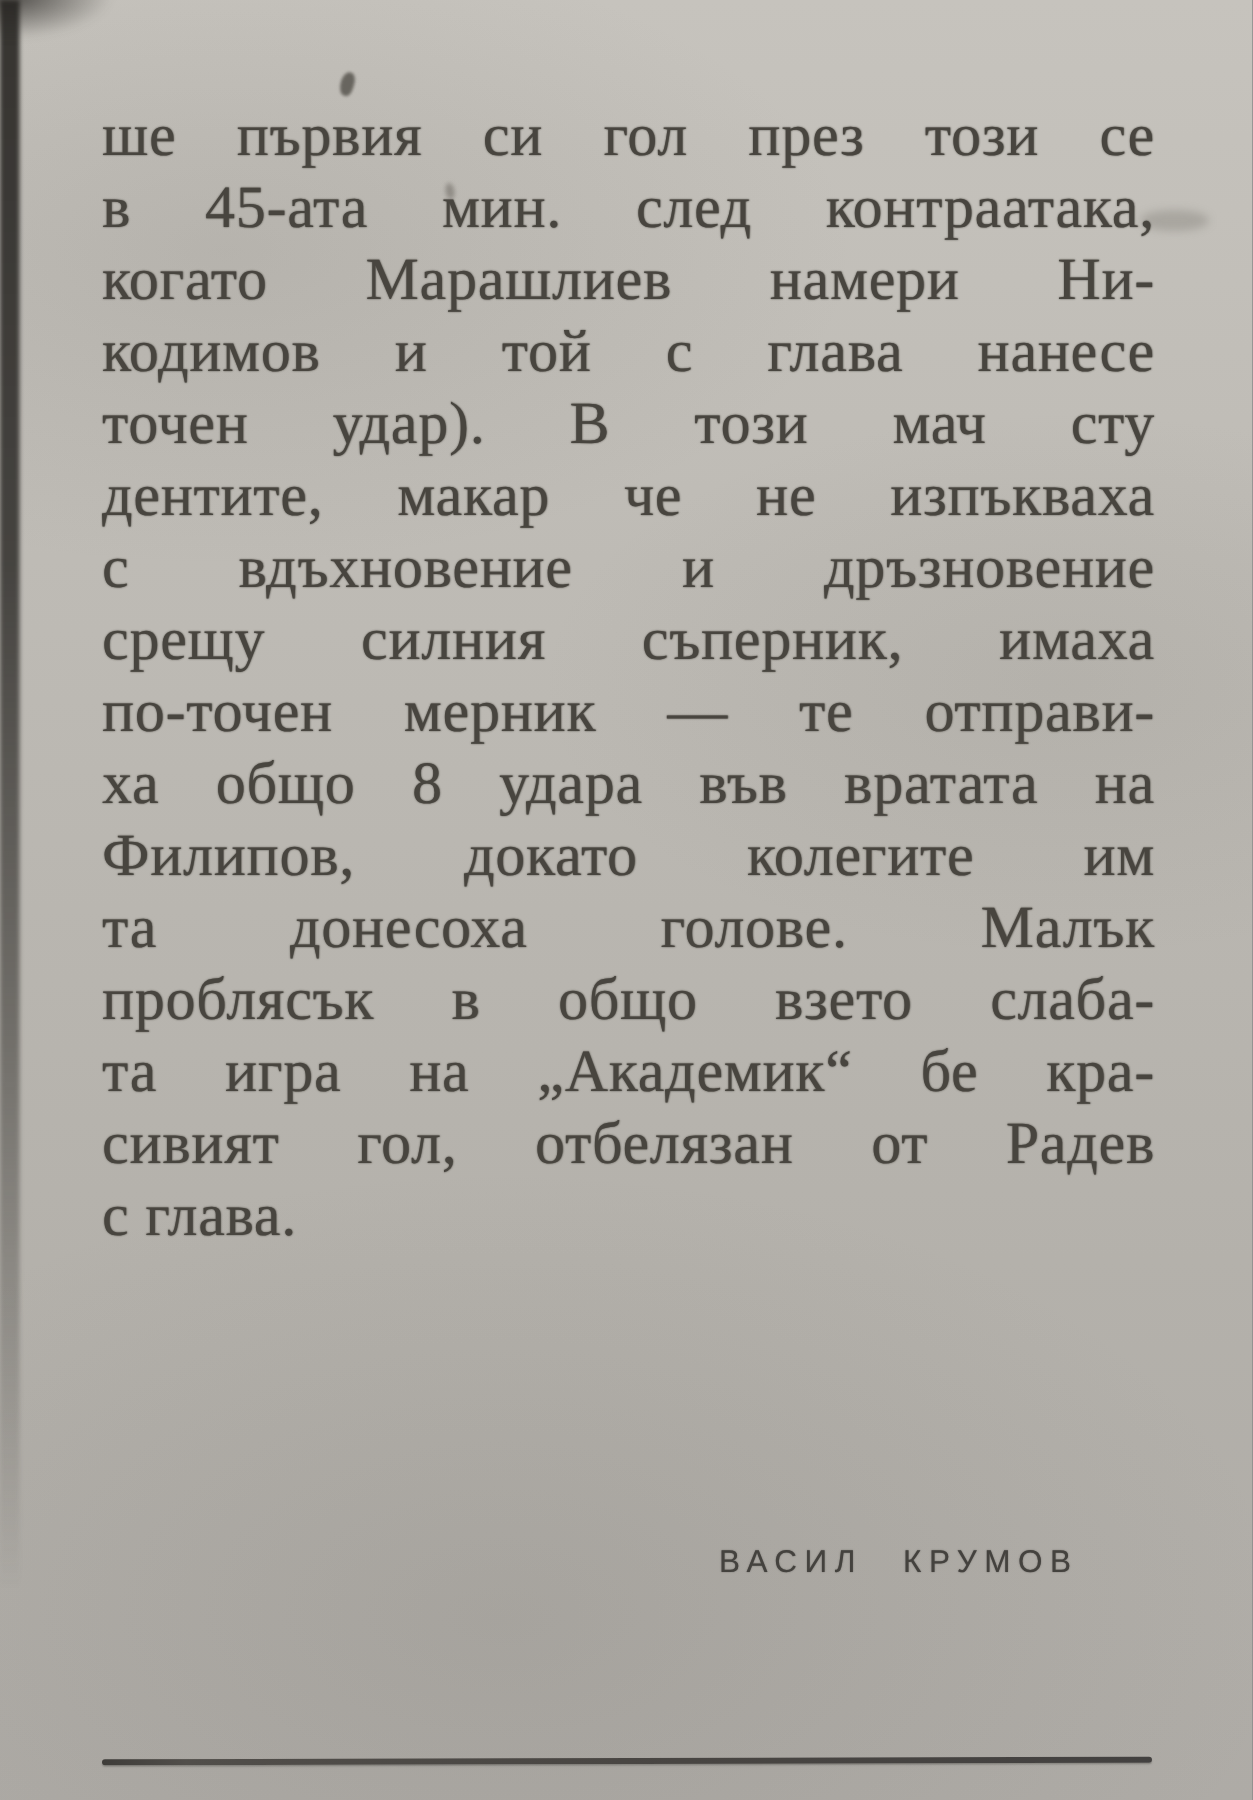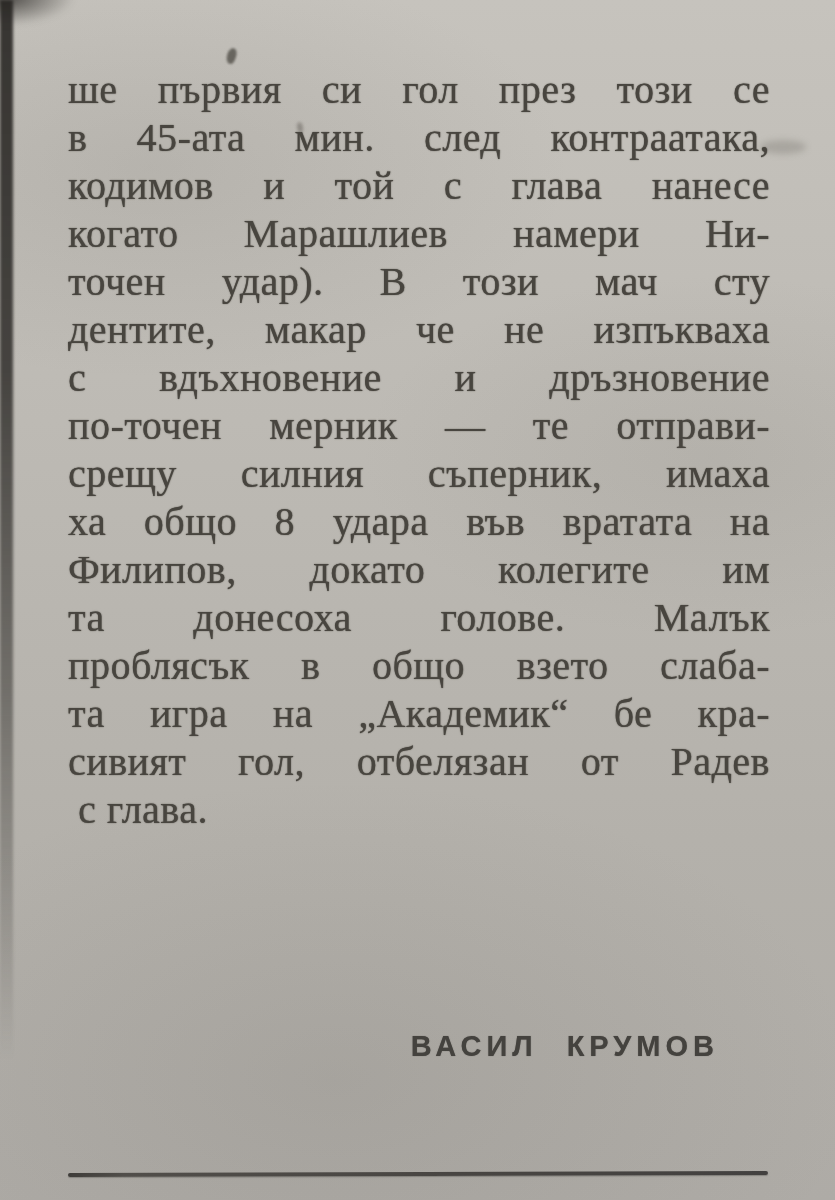--- a/index.html
+++ b/index.html
@@ -55,27 +55,26 @@
   .article .line{
     height:48px;
     line-height:48px;
     text-align:justify;
     text-align-last:justify;
     white-space:nowrap;
     text-shadow:0 0 1.3px rgba(72,69,63,0.75), 0.4px 0.4px 0.8px rgba(72,69,63,0.45);
   }
   .article .line.last{
     text-align-last:left;
-    margin-left:10px;
   }
   .byline{
     position:absolute;top:1030px;right:116px;
     font-family:"Liberation Sans","DejaVu Sans",sans-serif;
-    font-weight:700;
-    font-size:29px;
+    font-weight:400;
+    font-size:21px;
     letter-spacing:5px;
     word-spacing:16px;
     color:#44423e;
     text-shadow:0 0 1px rgba(68,66,62,0.7);
   }
   .rule{
     position:absolute;left:68px;top:1172px;width:700px;height:4px;
     background:linear-gradient(90deg,#3e3c39 0%,#514e4a 8%,#484542 55%,#434140 100%);
     border-radius:3px;
     transform:rotate(-0.15deg);
@@ -88,27 +87,27 @@
 <div class="page">
   <div class="edge-shadow"></div>
   <div class="corner-blotch"></div>
   <div class="speck-a"></div>
   <div class="speck-b"></div>
   <div class="speck-c"></div>
 
   <div class="article">
       <div class="line">ше първия си гол през този се</div>
       <div class="line">в 45-ата мин. след контраатака,</div>
+      <div class="line">когато Марашлиев намери Ни-</div>
       <div class="line">кодимов и той с глава нанесе</div>
-      <div class="line">когато Марашлиев намери Ни-</div>
       <div class="line">точен удар). В този мач сту</div>
       <div class="line">дентите, макар че не изпъкваха</div>
       <div class="line">с вдъхновение и дръзновение</div>
+      <div class="line">срещу силния съперник, имаха</div>
       <div class="line">по-точен мерник — те отправи-</div>
-      <div class="line">срещу силния съперник, имаха</div>
       <div class="line">ха общо 8 удара във вратата на</div>
       <div class="line">Филипов, докато колегите им</div>
       <div class="line">та донесоха голове. Малък</div>
       <div class="line">проблясък в общо взето слаба-</div>
       <div class="line">та игра на „Академик“ бе кра-</div>
       <div class="line">сивият гол, отбелязан от Радев</div>
       <div class="line last">с глава.</div>
     </div>
 
   <div class="byline">ВАСИЛ КРУМОВ</div>

